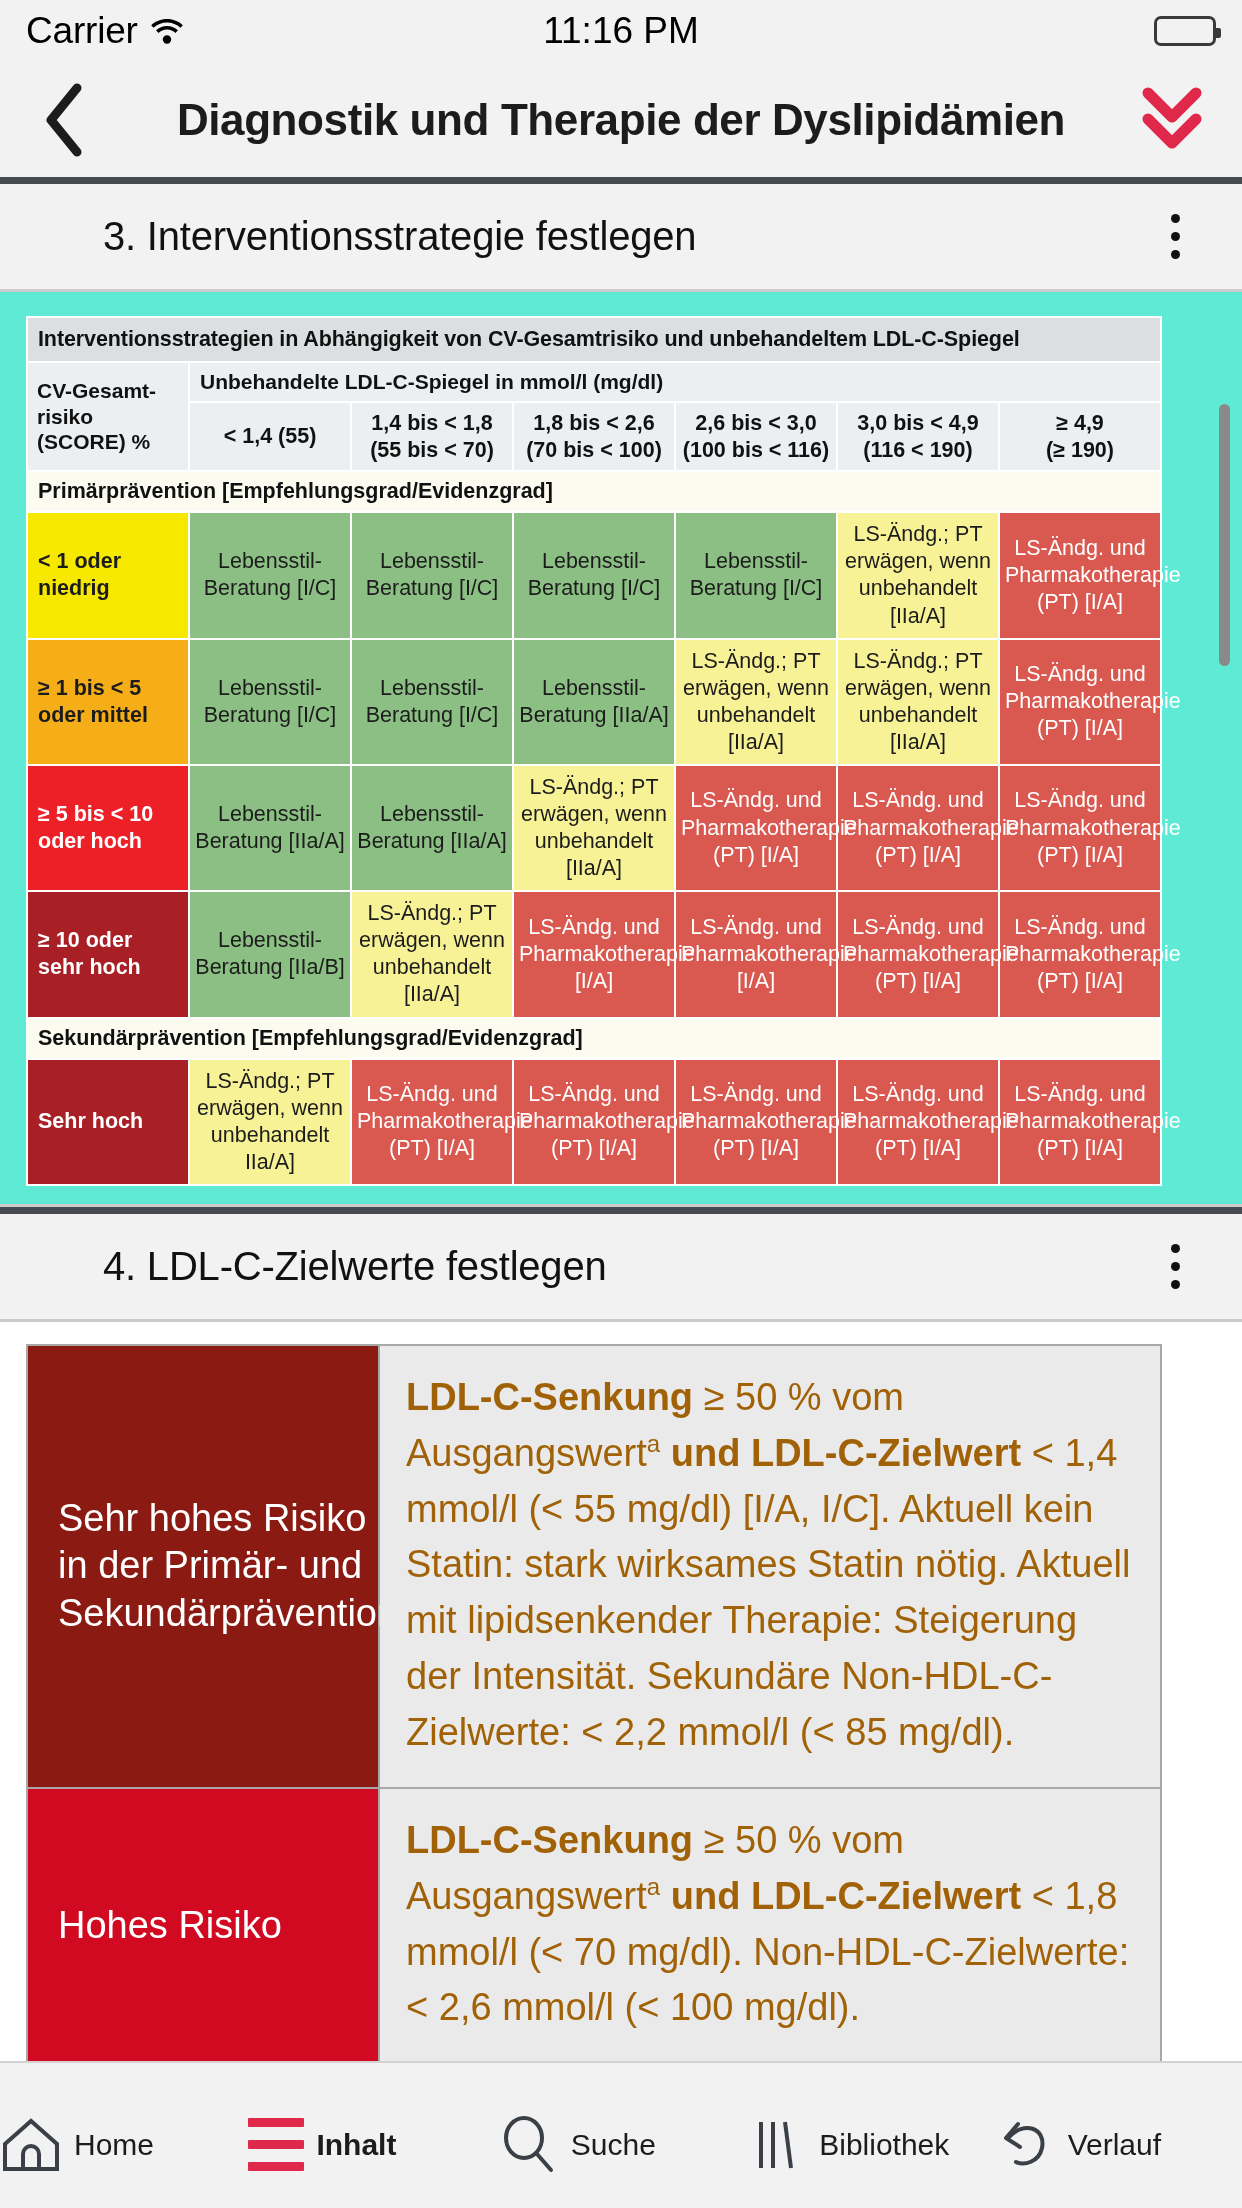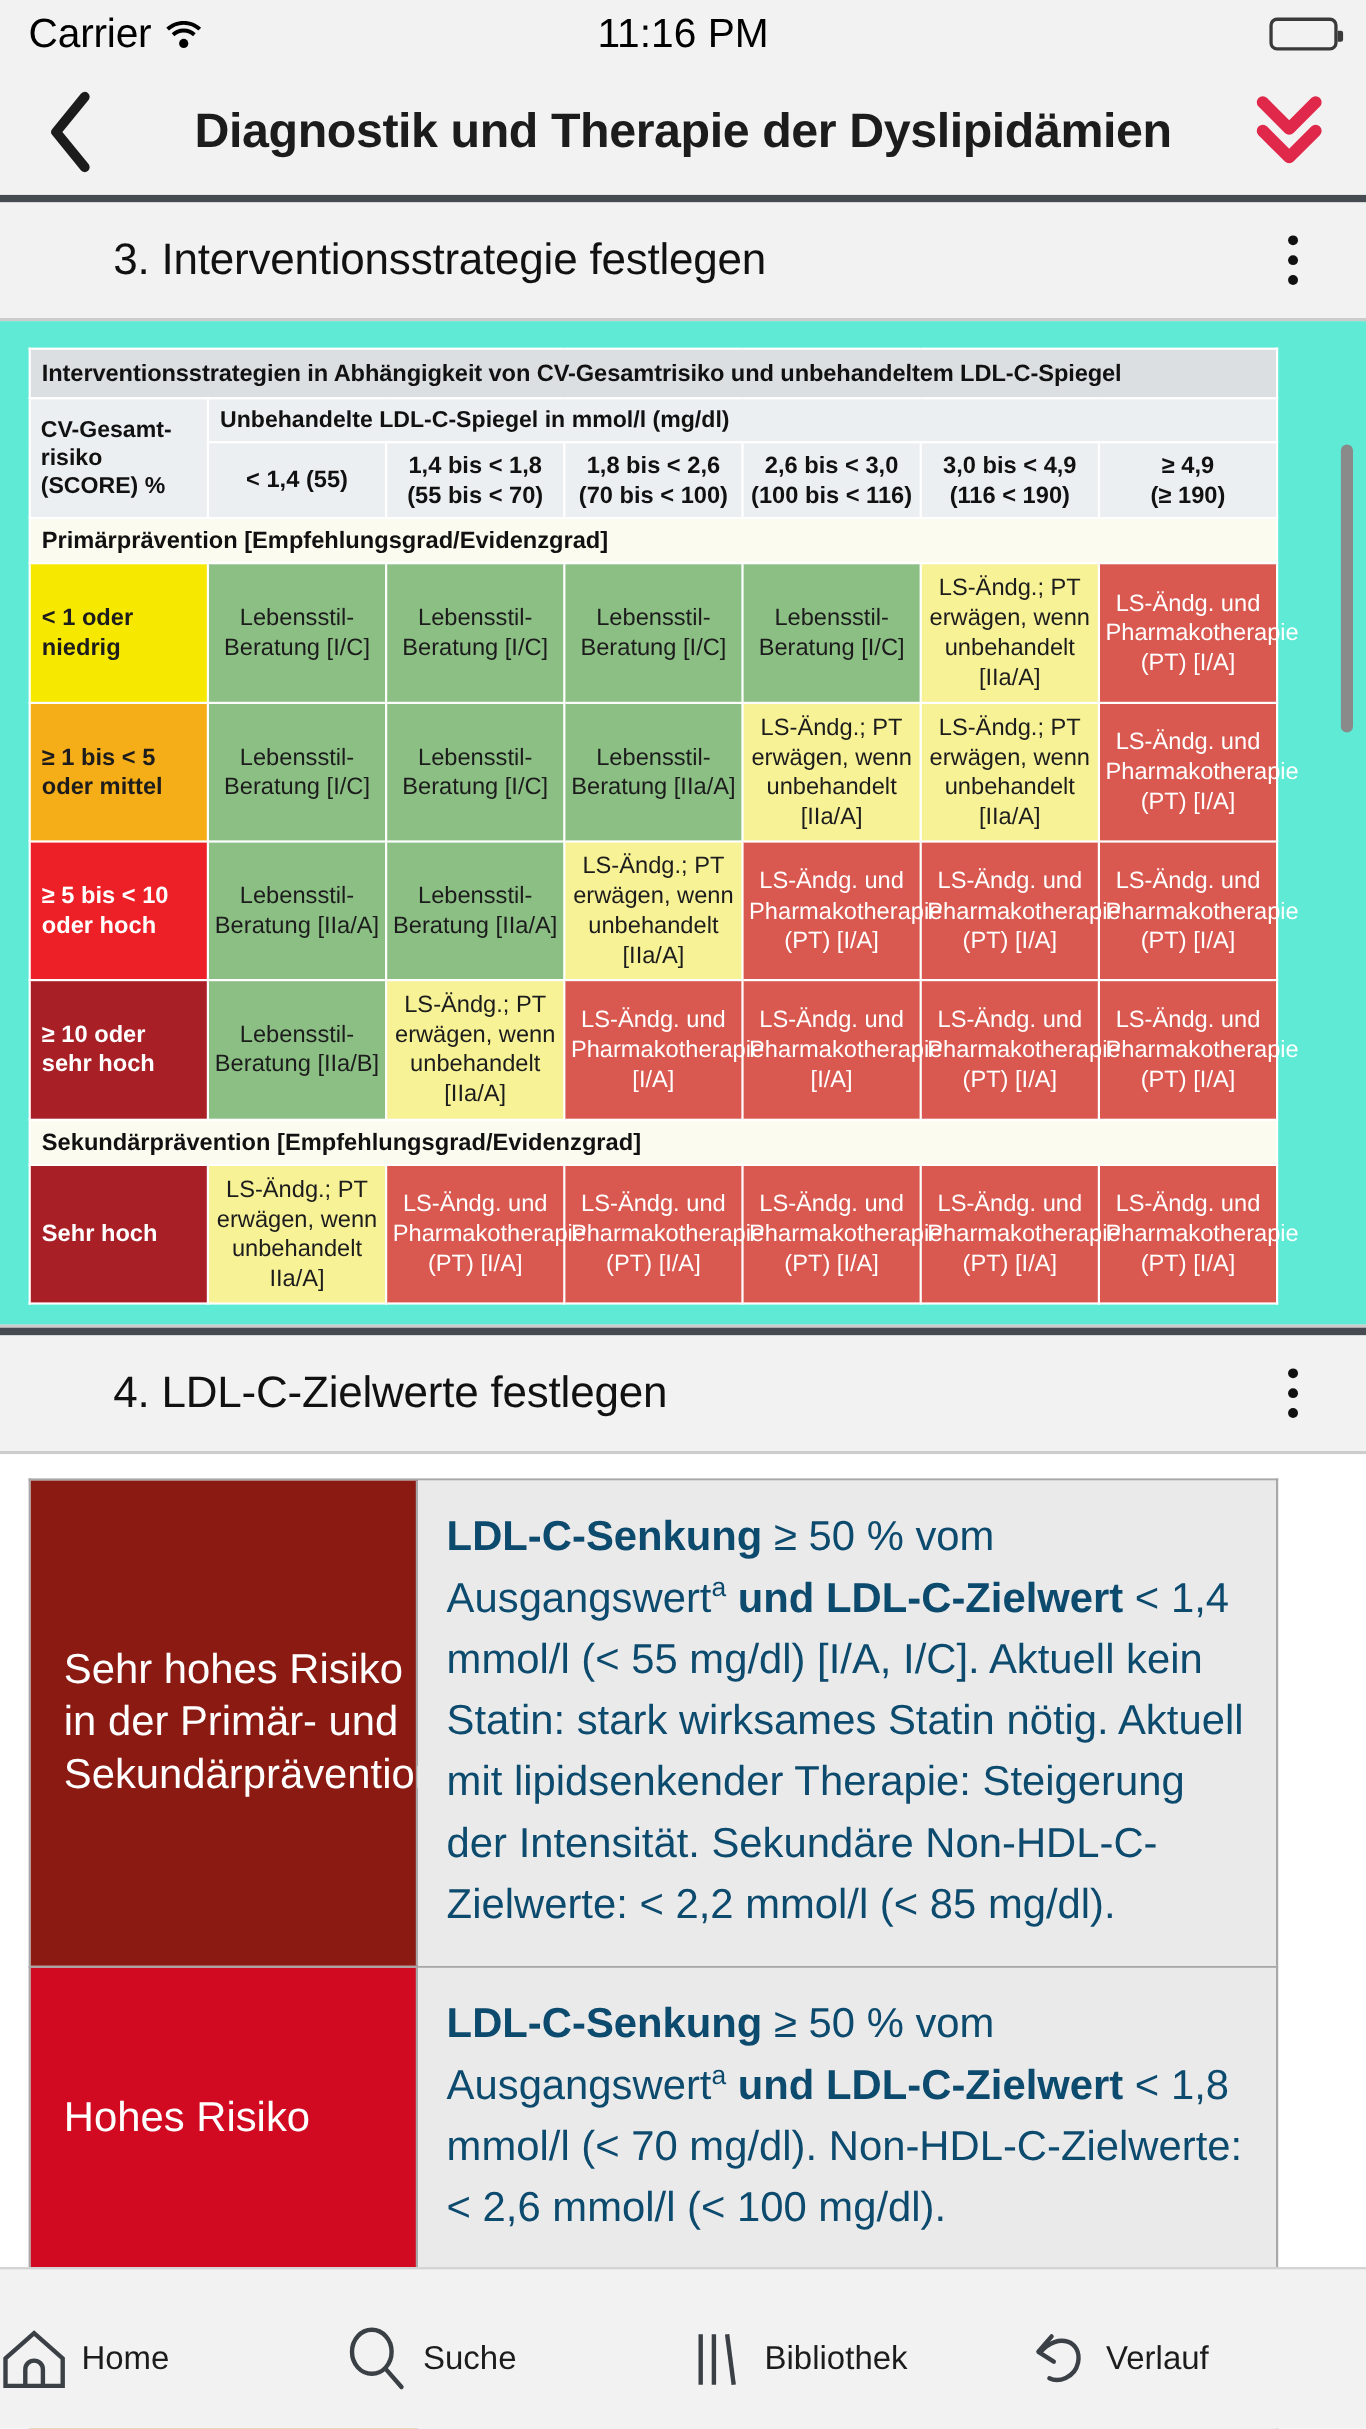--- a/index.html
+++ b/index.html
@@ -142,21 +142,21 @@
   .zw-row:last-child { border-bottom: 2px solid #a8a8a8; }
   .zw-label {
     width: 352px; flex: 0 0 352px;
     display: flex; align-items: center;
     padding: 26px 30px;
     font-size: 38px; color: #fff; line-height: 1.26;
     border-right: 2px solid #a8a8a8;
   }
   .zw-body {
     flex: 1 1 auto;
-    background: #eaeaea; color: #0c4a6e;
+    background: #eaeaea; color: #a16207;
     padding: 24px 26px 26px 26px;
     font-size: 38px; line-height: 1.47;
   }
   .zw-body b { font-weight: bold; }
   .zw-body sup { font-size: 24px; vertical-align: super; line-height: 0; }
 
   
   .tabbar {
     position: absolute; left: 0; bottom: 0;
     width: 1242px; height: 147px;
@@ -353,20 +353,30 @@
     <span class="tab-icon">
       <svg width="62" height="58" viewBox="0 0 62 58">
         <path d="M5 28 L31 5 L57 28 L57 53 L5 53 Z" fill="none" stroke="#3a4046" stroke-width="4"></path>
         <path d="M23 53 L23 38 a8 8 0 0 1 16 0 L39 53" fill="none" stroke="#3a4046" stroke-width="4"></path>
       </svg>
     </span>
     <span class="tab-label">Home</span>
   </div>
   <div class="tab">
     <span class="tab-icon">
+      <span class="hamburger">
+          <i></i>
+          <i></i>
+          <i></i>
+        </span>
+    </span>
+    <span class="tab-label active">Inhalt</span>
+  </div>
+  <div class="tab">
+    <span class="tab-icon">
       <svg width="62" height="62" viewBox="0 0 62 62">
         <ellipse cx="27" cy="24" rx="18" ry="20" fill="none" stroke="#3a4046" stroke-width="4"></ellipse>
         <line x1="40" y1="40" x2="54" y2="56" stroke="#3a4046" stroke-width="4" stroke-linecap="round"></line>
       </svg>
     </span>
     <span class="tab-label">Suche</span>
   </div>
   <div class="tab">
     <span class="tab-icon">
       <svg width="62" height="58" viewBox="0 0 62 58">

